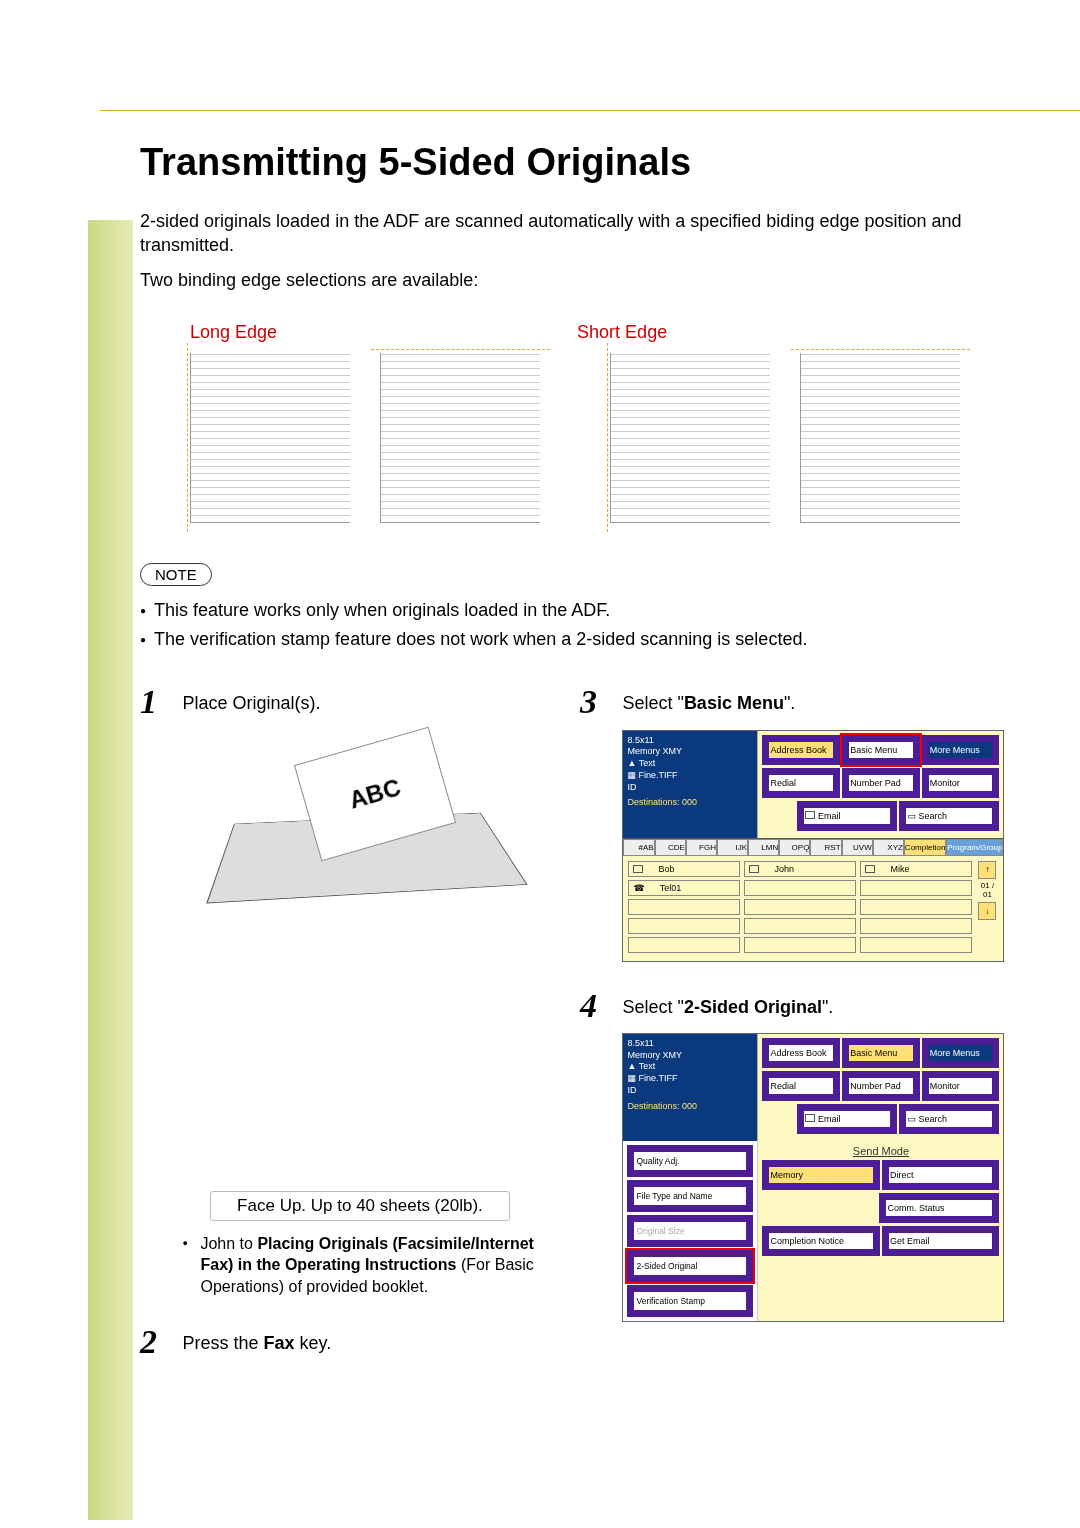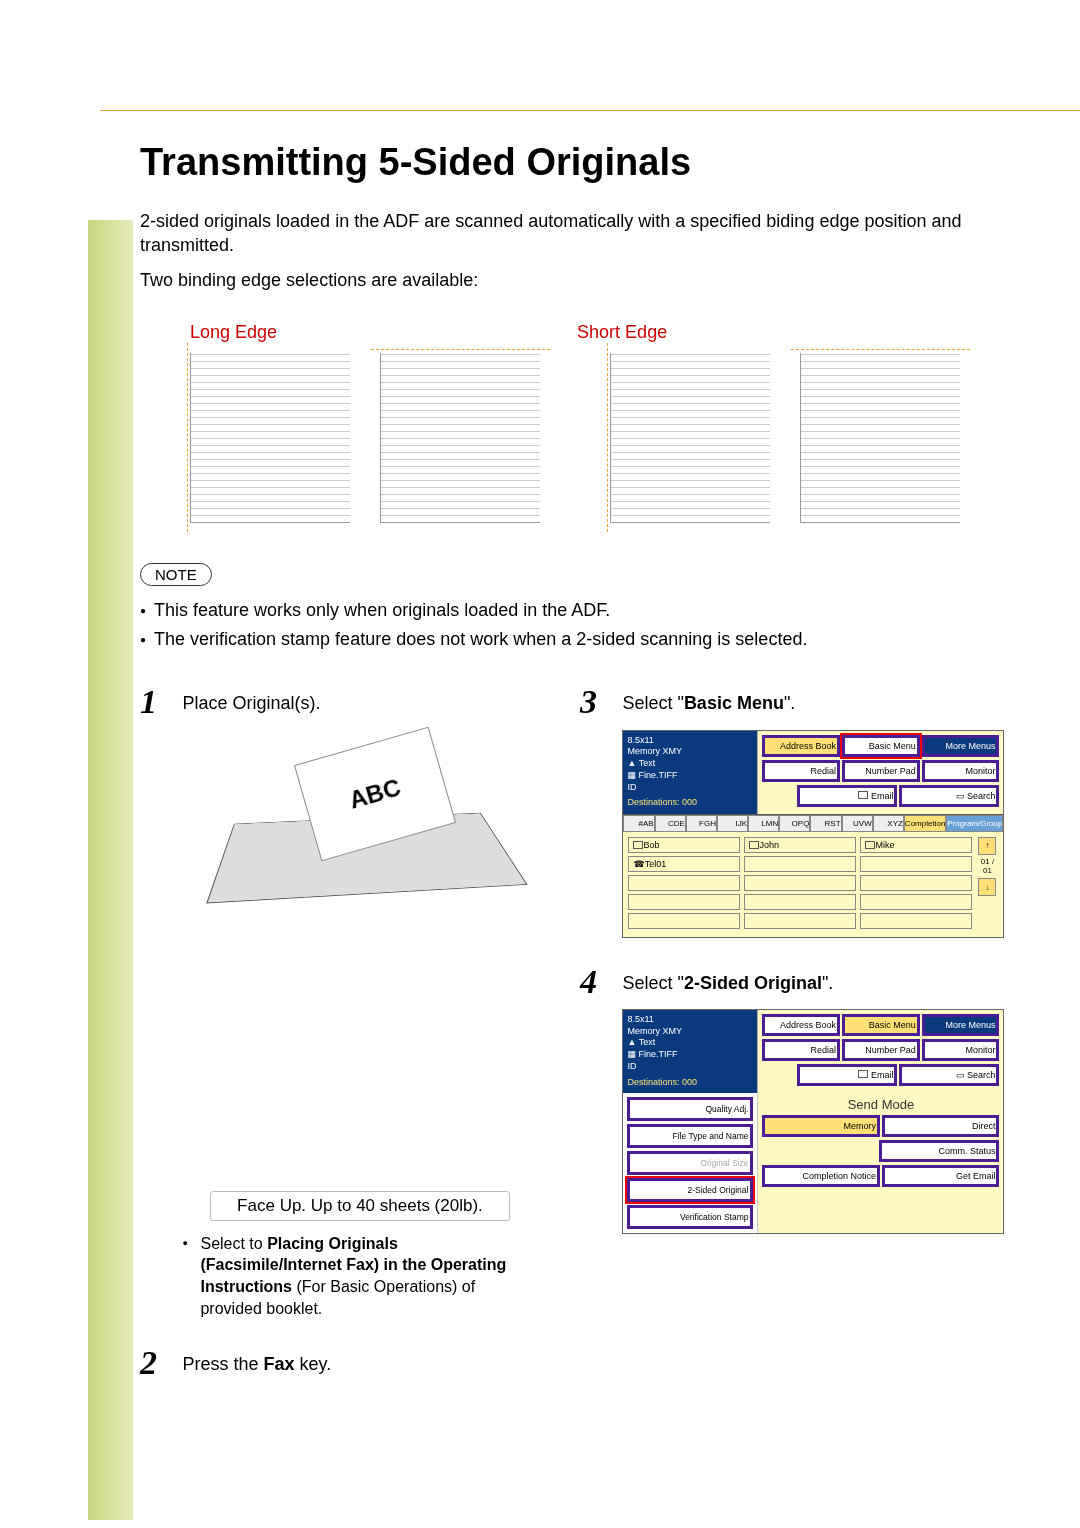--- a/index.html
+++ b/index.html
@@ -148,42 +148,42 @@
     background: #0a3a7d;
     color: #fff;
     padding: 4px;
     border-right: 1px solid #aaa;
   }
   .panel-status .line { display: block; font-size: 9px; line-height: 1.3; }
   .panel-status .dest { color: #ffe077; font-size: 9px; margin-top: 4px; display: block; }
   .panel-right { flex: 1; padding: 4px; }
   .btn-row { display: flex; gap: 2px; margin-bottom: 3px; }
   .pbtn {
-    flex: 1; text-align: right; padding: 3px 1px;
-    background: #fff; border: 3px solid #4c1d95; font-size: 9px;
+    flex: 1; text-align: left; padding: 3px 1px;
+    background: #fff; border: 7px solid #4c1d95; font-size: 9px;
     white-space: nowrap;
   }
   .pbtn.yellow { background: #ffe077; }
   .pbtn.blue { background: #0a3a7d; color: #fff; }
   .pbtn.hl { outline: 2px solid #e00; }
   .tabs-row { display: flex; border-top: 1px solid #555; }
   .tab { flex: 1; text-align: right; padding: 3px 0; border: 1px solid #888; font-size: 8px; background: #eee; }
   .tab.fav { background: #ffe077; }
   .tab.last { background: #6aa0d8; color: #fff; }
   .contact-area { padding: 5px; display: flex; gap: 4px;}
   .contact-list { flex:1; }
   .crow { display: flex; gap: 4px; margin-bottom: 3px; }
-  .cslot { flex:1; border: 1px solid #888; height: 16px; font-size:9px; padding:1px 4px; display:flex; align-items:center; gap:0;}
+  .cslot { flex:1; border: 1px solid #888; height: 16px; font-size:9px; padding:1px 4px; display:flex; align-items:center; gap:15px;}
   .arrow-col { width: 22px; display:flex; flex-direction:column; gap:3px; align-items:center; font-size:8px;}
   .arrow-btn { width:18px; height:18px; border:1px solid #888; display:flex; align-items:center; justify-content:center; background:#ffe077;}
   .panel-body2 { display:flex; }
   .panel-left-buttons { width: 135px; background:#fff; padding:4px; display:flex; flex-direction:column; gap:3px; border-right:1px solid #ccc;}
   .panel-left-buttons .pbtn { font-size:8.5px; padding: 4px 2px;}
   .panel-r2 { flex:1; padding:4px; }
-  .mode-label { text-align:center; font-size:13px; color:#333; margin-bottom:3px; }
+  .mode-label { text-align:center; font-size:11px; color:#333; margin-bottom:3px; text-decoration:underline;}
   .mail-ico{width:10px;height:8px;border:1px solid #555;display:inline-block;}
 </style>
 </head>
 <body>
 
 <div class="page">
   <div class="top-rule"></div>
   <div class="sidebar">
     <div class="sidebar-text">
       <span>Chapter 2</span>&nbsp;&nbsp;&nbsp;<span>Basic Fax Transmission</span>
@@ -230,21 +230,21 @@
         <div class="step">
           <span class="step-num">1</span>
           <div class="step-body">
             <p class="step-text">Place Original(s).</p>
             <div class="adf-illustration">
               <div class="adf-tray"></div>
               <div class="adf-sheet">ABC</div>
             </div>
             <div class="adf-caption">Face Up. Up to 40 sheets (20lb).</div>
             <div class="step-ref">
-              <span>Select to </span><b>Placing Originals (Facsimile/Internet Fax) in the Operating Instructions</b><span> (For Basic Operations) of provided booklet.</span>
+              <span>John to </span><b>Placing Originals (Facsimile/Internet Fax) in the Operating Instructions</b><span> (For Basic Operations) of provided booklet.</span>
             </div>
           </div>
         </div>
 
         <div class="step">
           <span class="step-num">2</span>
           <div class="step-body">
             <p class="step-text">
               <span>Press the </span><b>Fax</b><span> key.</span>
             </p>

